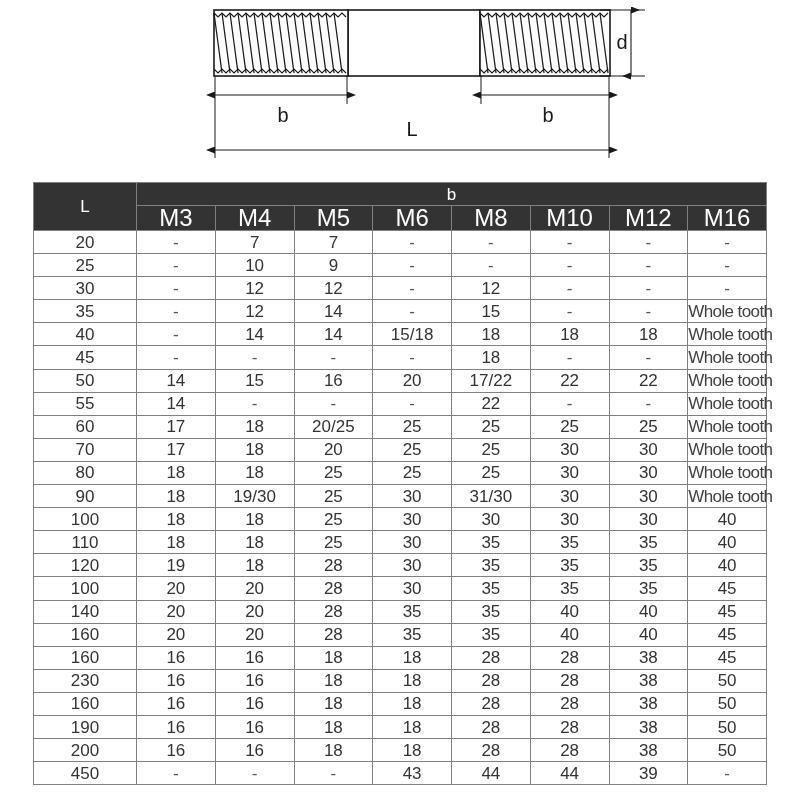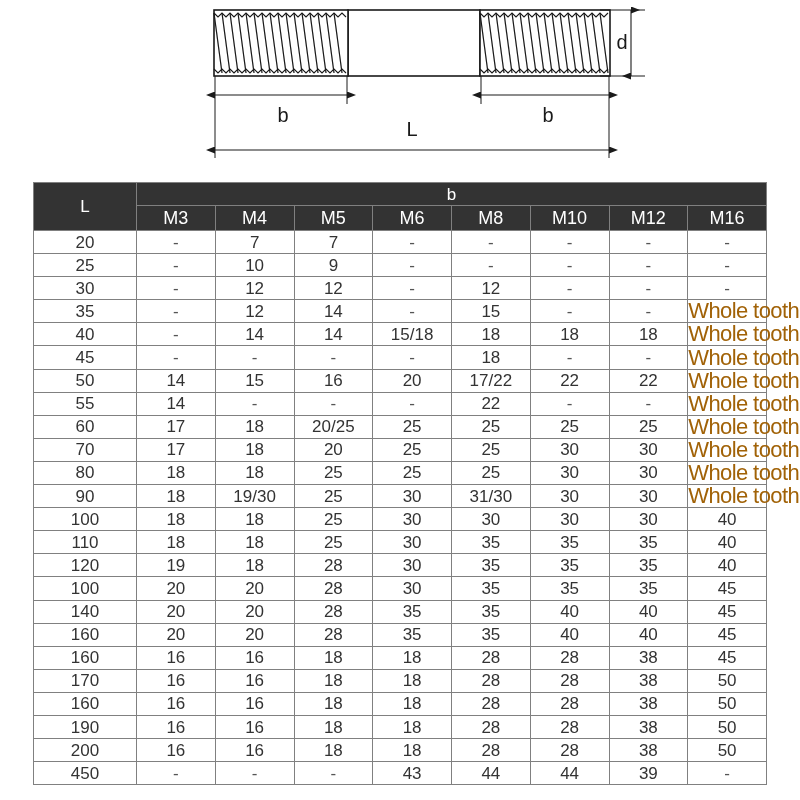--- a/index.html
+++ b/index.html
@@ -70,39 +70,39 @@
     font-size: 17px;
     line-height: 1;
   }
   th.b-head {
     height: 22px;
     font-size: 17px;
     line-height: 1;
   }
   th.m-head {
     height: 24px;
-    font-size: 18px;
+    font-size: 24px;
     line-height: 1;
   }
 
   tbody td {
     height: 22.1px;
     font-size: 17px;
     color: #333333;
     line-height: 1;
   }
   td.l-col {
     width: 102px;
   }
   td.whole-tooth {
     font-family: "Liberation Sans Narrow", "Liberation Sans", sans-serif;
-    font-size: 22px;
+    font-size: 17px;
     font-weight: bold;
     letter-spacing: -0.6px;
-    color: #a16207;
+    color: #404040;
     white-space: nowrap;
     overflow: visible;
   }
   td.dash {
     color: #555555;
   }
 </style>
 </head>
 <body>
 
@@ -448,21 +448,21 @@
           <td>16</td>
           <td>16</td>
           <td>18</td>
           <td>18</td>
           <td>28</td>
           <td>28</td>
           <td>38</td>
           <td>45</td>
         </tr>
         <tr>
-          <td class="l-col">170</td>
+          <td class="l-col">230</td>
           <td>16</td>
           <td>16</td>
           <td>18</td>
           <td>18</td>
           <td>28</td>
           <td>28</td>
           <td>38</td>
           <td>50</td>
         </tr>
         <tr>

